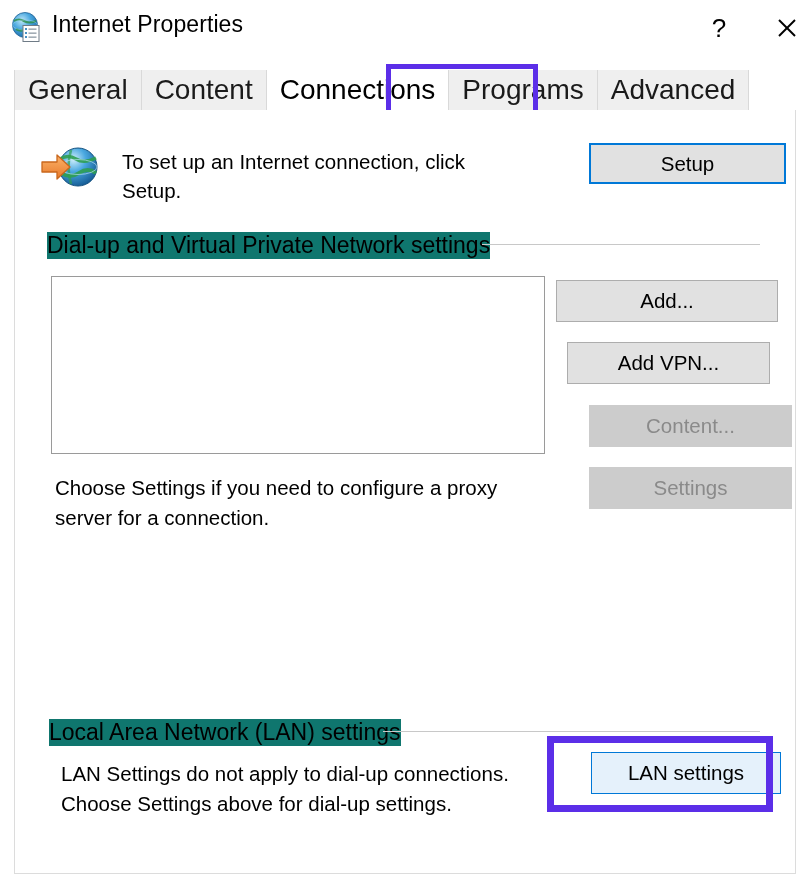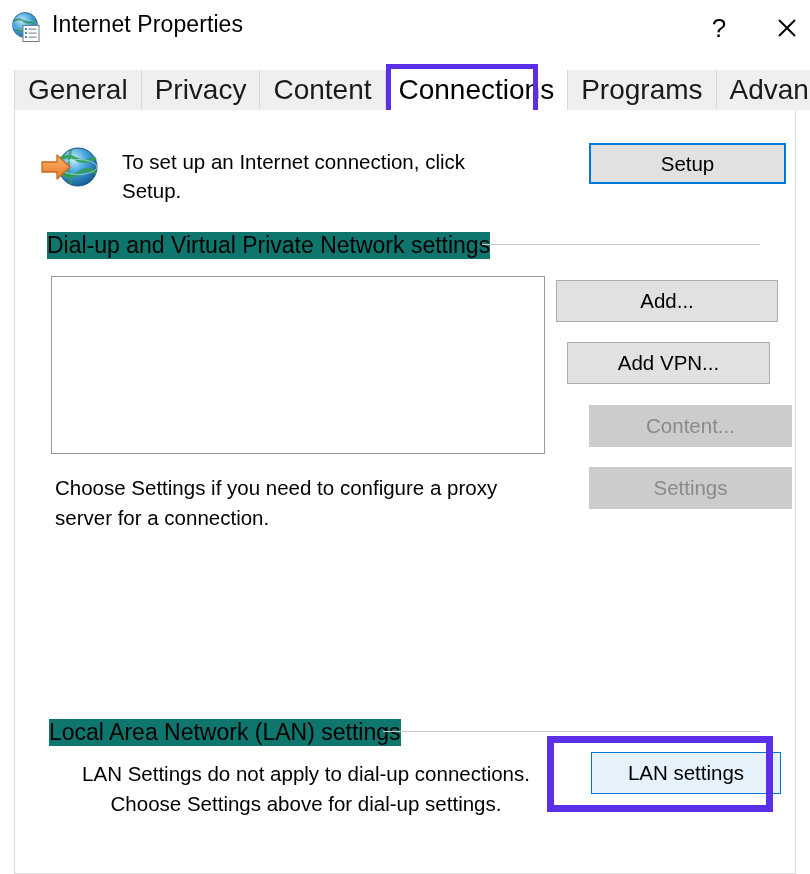--- a/index.html
+++ b/index.html
@@ -204,21 +204,20 @@
     line-height: 30px;
     color: #000000;
   }
   .lan-text {
     position: absolute;
     left: 61px; top: 759px;
     width: 490px;
     font-size: 20.5px;
     line-height: 30px;
     color: #000000;
-    text-align: center;
   }
 
   
   .lan-highlight {
     position: absolute;
     left: 547px; top: 736px;
     width: 226px; height: 76px;
     border: 7px solid #5b2ee8;
     box-sizing: border-box;
     pointer-events: none;
@@ -263,21 +262,20 @@
     <button class="title-btn title-close">
       <svg width="24" height="24" viewBox="0 0 24 24">
         <line x1="4" y1="4" x2="20" y2="20" stroke="#000" stroke-width="1.9"></line>
         <line x1="20" y1="4" x2="4" y2="20" stroke="#000" stroke-width="1.9"></line>
       </svg>
     </button>
   </div>
 
   <div class="tabstrip">
     <div class="tab">General</div>
-    <div class="tab">Privacy</div>
     <div class="tab">Content</div>
     <div class="tab selected">Connections</div>
     <div class="tab">Programs</div>
     <div class="tab">Advanced</div>
   </div>
 
   <div class="tab-highlight"></div>
 
   <div class="panel"></div>
 

